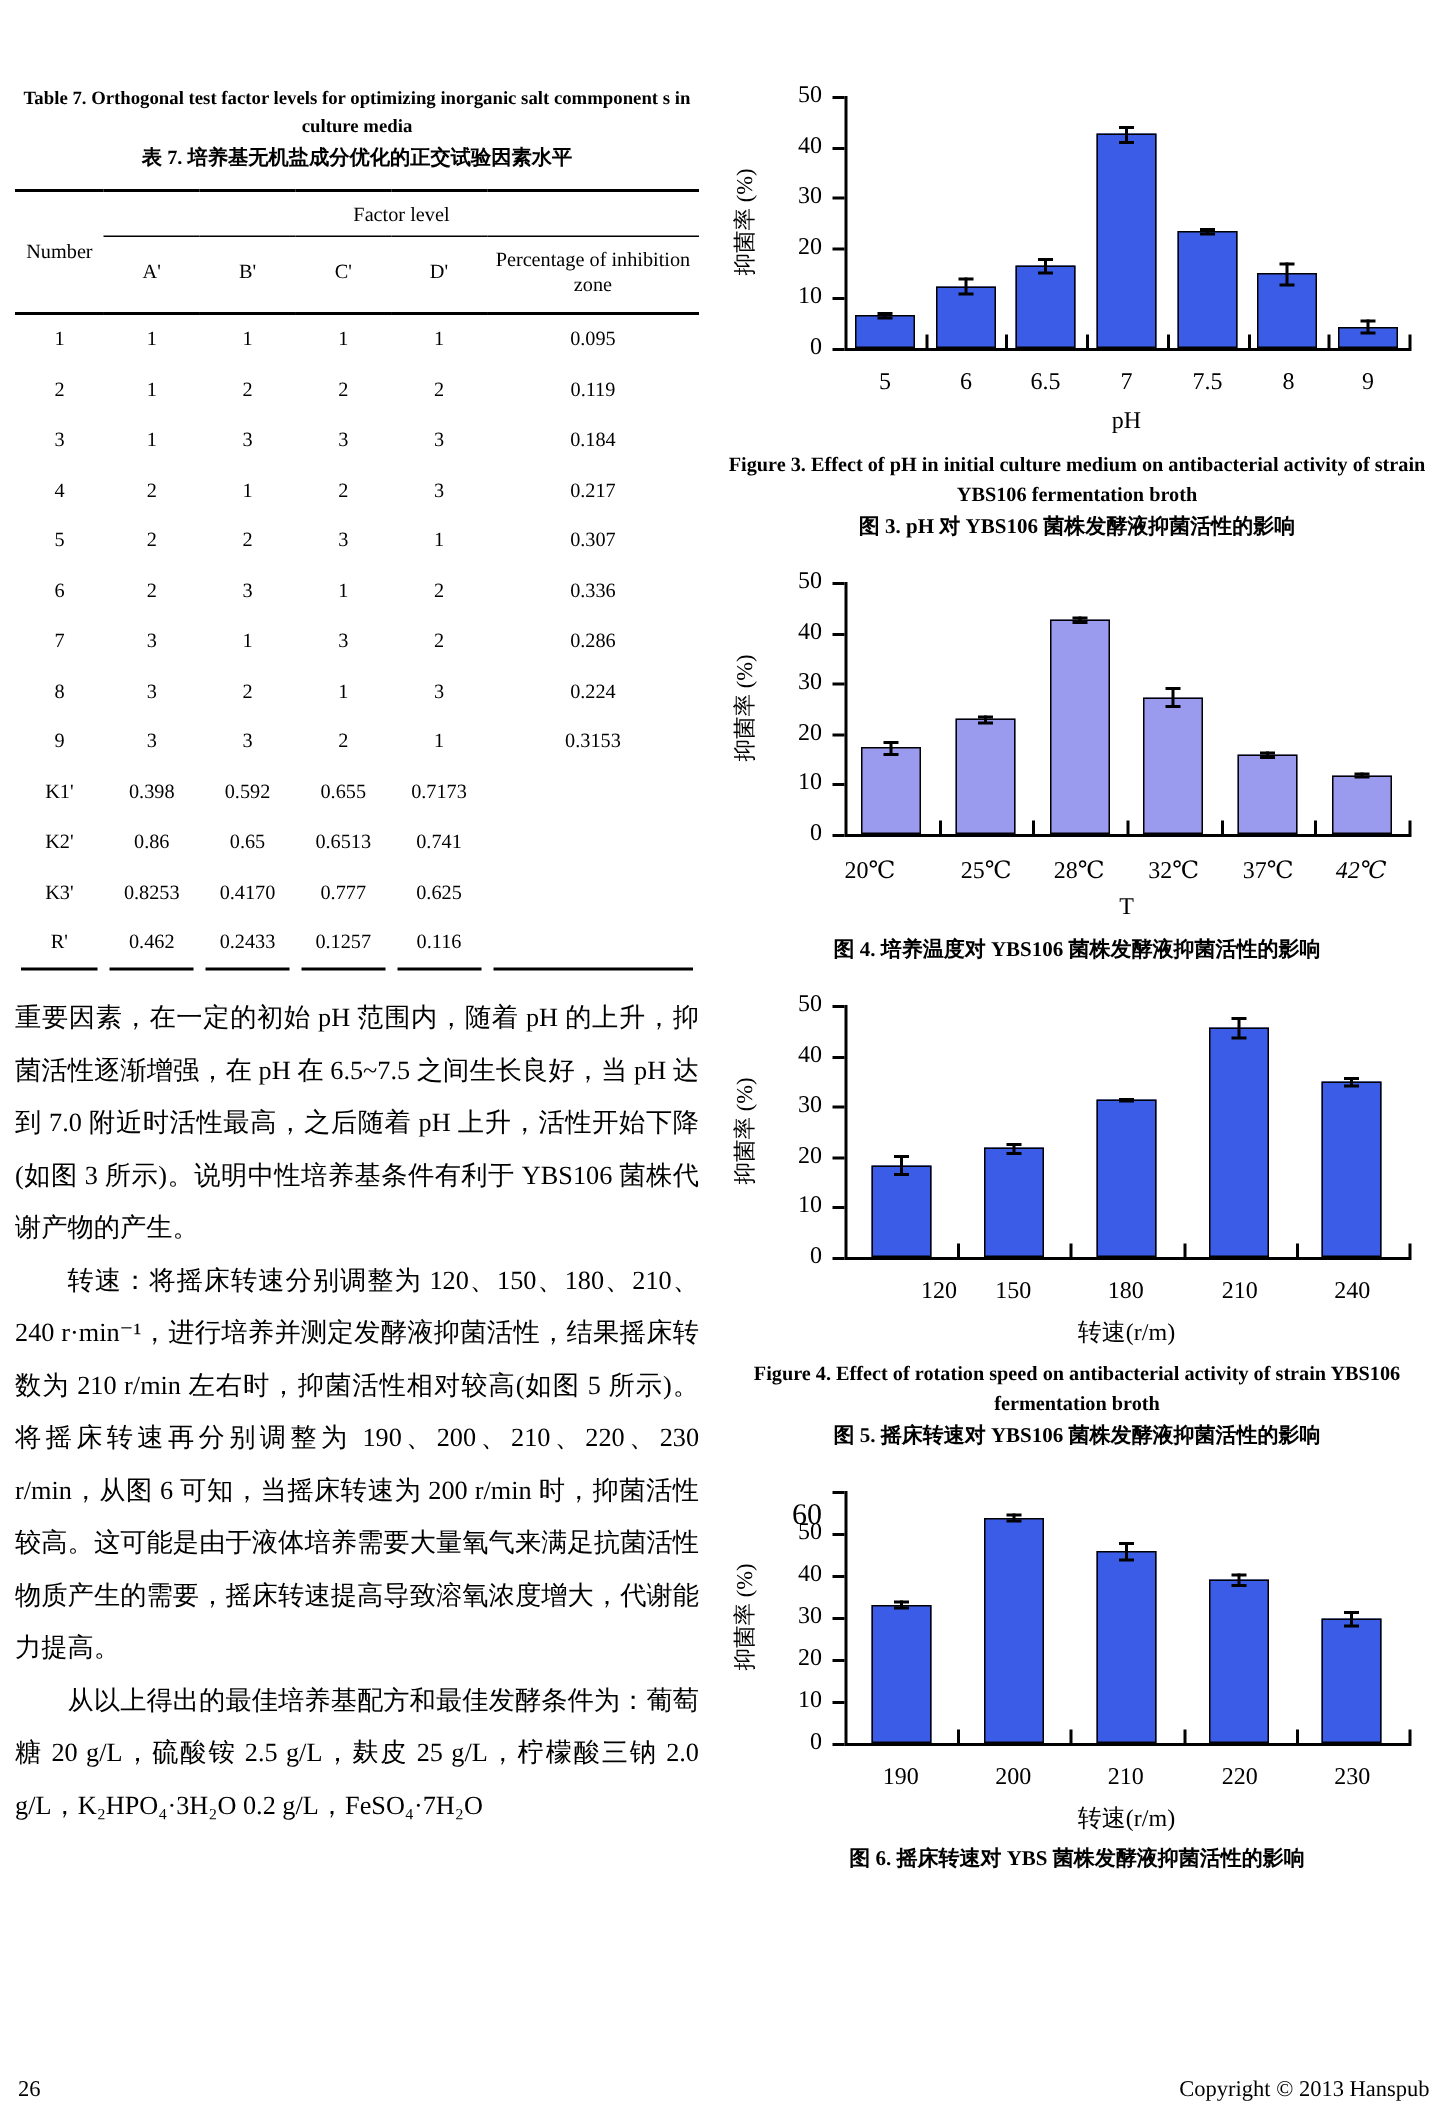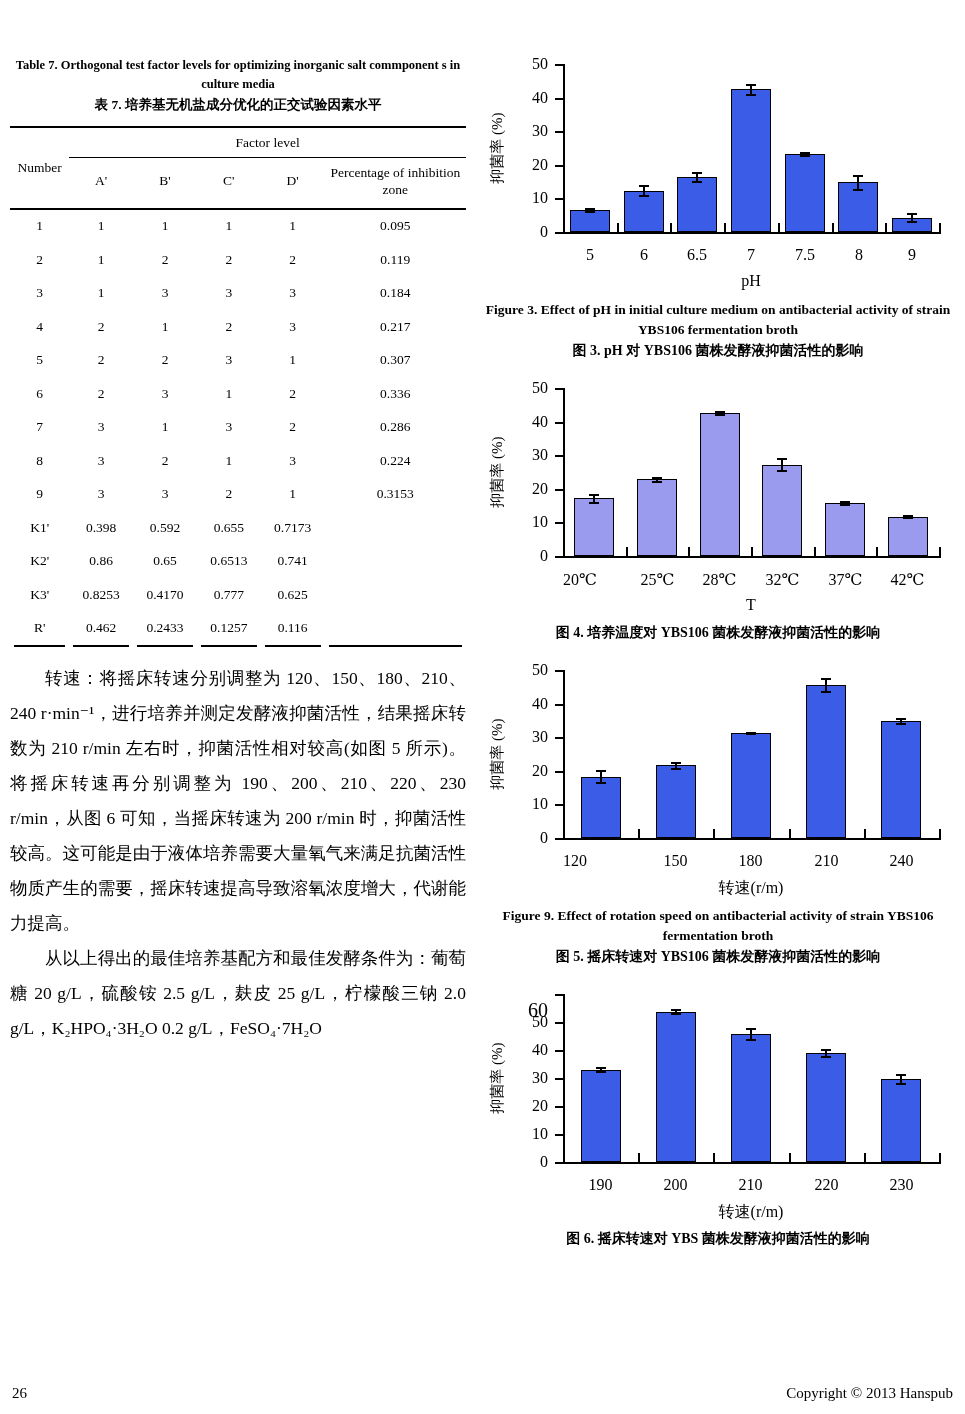--- a/index.html
+++ b/index.html
@@ -202,20 +202,21 @@
                 <div class="seg"></div>
               </td>
               <td>
                 <div class="seg"></div>
               </td>
           </tr>
         </tfoot>
       </table>
 
       <div class="body-text">
+        <p class="body-p no-indent">重要因素，在一定的初始 pH 范围内，随着 pH 的上升，抑菌活性逐渐增强，在 pH 在 6.5~7.5 之间生长良好，当 pH 达到 7.0 附近时活性最高，之后随着 pH 上升，活性开始下降(如图 3 所示)。说明中性培养基条件有利于 YBS106 菌株代谢产物的产生。</p>
         <p class="body-p">转速：将摇床转速分别调整为 120、150、180、210、240 r·min⁻¹，进行培养并测定发酵液抑菌活性，结果摇床转数为 210 r/min 左右时，抑菌活性相对较高(如图 5 所示)。将摇床转速再分别调整为 190、200、210、220、230 r/min，从图 6 可知，当摇床转速为 200 r/min 时，抑菌活性较高。这可能是由于液体培养需要大量氧气来满足抗菌活性物质产生的需要，摇床转速提高导致溶氧浓度增大，代谢能力提高。</p>
         <p class="body-p">从以上得出的最佳培养基配方和最佳发酵条件为：葡萄糖 20 g/L，硫酸铵 2.5 g/L，麸皮 25 g/L，柠檬酸三钠 2.0 g/L，K₂HPO₄·3H₂O 0.2 g/L，FeSO₄·7H₂O</p>
       </div>
     </div>
 
     <div class="col-right">
 
       <div class="figure">
         <div class="chart" style="height: 246px;">
             <div style="position: absolute; left: 82px; top: 14px; width: 0px; height: 168px; border-left: 2px solid rgb(0, 0, 0);"></div>
@@ -328,21 +329,21 @@
             <div style="position: absolute; left: 270px; top: 196px; width: 63px; text-align: center; font-size: 16px;">32℃</div>
             <div style="position: absolute; left: 344px; top: 129px; width: 40px; height: 53px; background: rgb(154, 154, 238); border: 1px solid rgb(0, 0, 0); box-sizing: border-box;"></div>
             <div style="position: absolute; left: 363px; top: 127px; width: 2px; height: 4px; background: rgb(0, 0, 0);"></div>
             <div style="position: absolute; left: 359px; top: 127px; width: 10px; height: 2px; background: rgb(0, 0, 0);"></div>
             <div style="position: absolute; left: 359px; top: 130px; width: 10px; height: 2px; background: rgb(0, 0, 0);"></div>
             <div style="position: absolute; left: 333px; top: 196px; width: 63px; text-align: center; font-size: 16px;">37℃</div>
             <div style="position: absolute; left: 407px; top: 143px; width: 40px; height: 39px; background: rgb(154, 154, 238); border: 1px solid rgb(0, 0, 0); box-sizing: border-box;"></div>
             <div style="position: absolute; left: 426px; top: 141px; width: 2px; height: 3px; background: rgb(0, 0, 0);"></div>
             <div style="position: absolute; left: 422px; top: 141px; width: 10px; height: 2px; background: rgb(0, 0, 0);"></div>
             <div style="position: absolute; left: 422px; top: 143px; width: 10px; height: 2px; background: rgb(0, 0, 0);"></div>
-            <div style="position: absolute; left: 395px; top: 196px; width: 63px; text-align: center; font-size: 16px;">42℃</div>
+            <div style="position: absolute; left: 395px; top: 196px; width: 63px; text-align: center; font-size: 16px; font-style: italic;">42℃</div>
             <div style="position: absolute; left: 82px; top: 222px; width: 376px; text-align: center; font-size: 16px;">T</div>
           </div>
         <div class="fig-caption">
           <div class="cap-zh">图 4.  培养温度对 YBS106 菌株发酵液抑菌活性的影响</div>
         </div>
       </div>
 
       <div class="figure">
         <div class="chart" style="height: 246px;">
             <div style="position: absolute; left: 82px; top: 14px; width: 0px; height: 168px; border-left: 2px solid rgb(0, 0, 0);"></div>
@@ -362,21 +363,21 @@
             <div style="position: absolute; left: 16px; top: 98px; font-size: 15px; white-space: nowrap; transform: translate(-50%, -50%) rotate(-90deg);">抑菌率 (%)</div>
             <div style="position: absolute; left: 157px; top: 173px; width: 0px; height: 9px; border-left: 2px solid rgb(0, 0, 0);"></div>
             <div style="position: absolute; left: 232px; top: 173px; width: 0px; height: 9px; border-left: 2px solid rgb(0, 0, 0);"></div>
             <div style="position: absolute; left: 308px; top: 173px; width: 0px; height: 9px; border-left: 2px solid rgb(0, 0, 0);"></div>
             <div style="position: absolute; left: 383px; top: 173px; width: 0px; height: 9px; border-left: 2px solid rgb(0, 0, 0);"></div>
             <div style="position: absolute; left: 458px; top: 173px; width: 0px; height: 9px; border-left: 2px solid rgb(0, 0, 0);"></div>
             <div style="position: absolute; left: 100px; top: 121px; width: 40px; height: 61px; background: rgb(59, 92, 230); border: 1px solid rgb(0, 0, 0); box-sizing: border-box;"></div>
             <div style="position: absolute; left: 119px; top: 114px; width: 2px; height: 13px; background: rgb(0, 0, 0);"></div>
             <div style="position: absolute; left: 115px; top: 114px; width: 10px; height: 2px; background: rgb(0, 0, 0);"></div>
             <div style="position: absolute; left: 115px; top: 126px; width: 10px; height: 2px; background: rgb(0, 0, 0);"></div>
-            <div style="position: absolute; left: 82px; top: 196px; width: 75px; text-align: left; font-size: 16px;">120</div>
+            <div style="position: absolute; left: 82px; top: 196px; width: 75px; text-align: right; font-size: 16px;">120</div>
             <div style="position: absolute; left: 175px; top: 109px; width: 40px; height: 73px; background: rgb(59, 92, 230); border: 1px solid rgb(0, 0, 0); box-sizing: border-box;"></div>
             <div style="position: absolute; left: 194px; top: 106px; width: 2px; height: 7px; background: rgb(0, 0, 0);"></div>
             <div style="position: absolute; left: 190px; top: 106px; width: 10px; height: 2px; background: rgb(0, 0, 0);"></div>
             <div style="position: absolute; left: 190px; top: 112px; width: 10px; height: 2px; background: rgb(0, 0, 0);"></div>
             <div style="position: absolute; left: 157px; top: 196px; width: 75px; text-align: center; font-size: 16px;">150</div>
             <div style="position: absolute; left: 250px; top: 77px; width: 40px; height: 105px; background: rgb(59, 92, 230); border: 1px solid rgb(0, 0, 0); box-sizing: border-box;"></div>
             <div style="position: absolute; left: 269px; top: 76px; width: 2px; height: 2px; background: rgb(0, 0, 0);"></div>
             <div style="position: absolute; left: 265px; top: 76px; width: 10px; height: 2px; background: rgb(0, 0, 0);"></div>
             <div style="position: absolute; left: 265px; top: 77px; width: 10px; height: 2px; background: rgb(0, 0, 0);"></div>
             <div style="position: absolute; left: 232px; top: 196px; width: 75px; text-align: center; font-size: 16px;">180</div>
@@ -386,21 +387,21 @@
             <div style="position: absolute; left: 340px; top: 35px; width: 10px; height: 2px; background: rgb(0, 0, 0);"></div>
             <div style="position: absolute; left: 308px; top: 196px; width: 75px; text-align: center; font-size: 16px;">210</div>
             <div style="position: absolute; left: 400px; top: 65px; width: 40px; height: 117px; background: rgb(59, 92, 230); border: 1px solid rgb(0, 0, 0); box-sizing: border-box;"></div>
             <div style="position: absolute; left: 419px; top: 62px; width: 2px; height: 6px; background: rgb(0, 0, 0);"></div>
             <div style="position: absolute; left: 415px; top: 62px; width: 10px; height: 2px; background: rgb(0, 0, 0);"></div>
             <div style="position: absolute; left: 415px; top: 67px; width: 10px; height: 2px; background: rgb(0, 0, 0);"></div>
             <div style="position: absolute; left: 383px; top: 196px; width: 75px; text-align: center; font-size: 16px;">240</div>
             <div style="position: absolute; left: 82px; top: 222px; width: 376px; text-align: center; font-size: 16px;">转速(r/m)</div>
           </div>
         <div class="fig-caption">
-          <div class="cap-en">Figure 9. Effect of rotation speed on antibacterial activity of strain YBS106 fermentation broth</div>
+          <div class="cap-en">Figure 4. Effect of rotation speed on antibacterial activity of strain YBS106 fermentation broth</div>
           <div class="cap-zh">图 5.  摇床转速对 YBS106 菌株发酵液抑菌活性的影响</div>
         </div>
       </div>
 
       <div class="figure">
         <div class="chart" style="height: 246px;">
             <div style="position: absolute; left: 82px; top: 14px; width: 0px; height: 168px; border-left: 2px solid rgb(0, 0, 0);"></div>
             <div style="position: absolute; left: 82px; top: 182px; width: 378px; height: 0px; border-top: 2px solid rgb(0, 0, 0);"></div>
             <div style="position: absolute; left: 74px; top: 182px; width: 8px; height: 0px; border-top: 2px solid rgb(0, 0, 0);"></div>
             <div style="position: absolute; left: 0px; top: 172px; width: 67px; text-align: right; font-size: 16px; line-height: 20px;">0</div>

